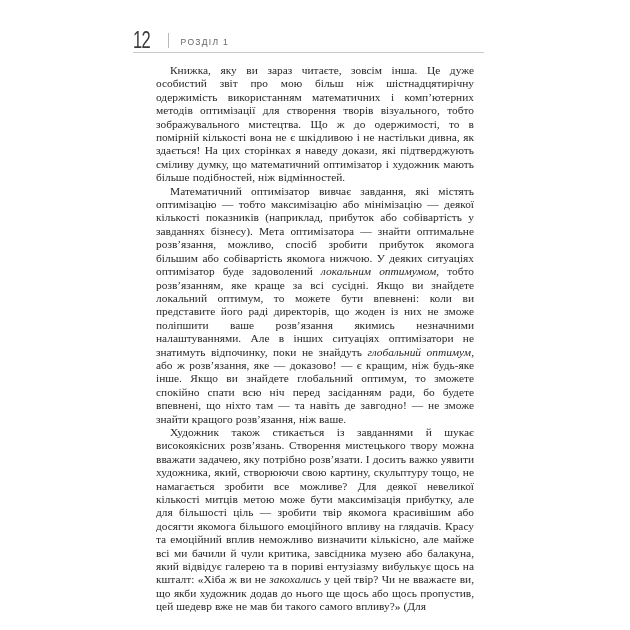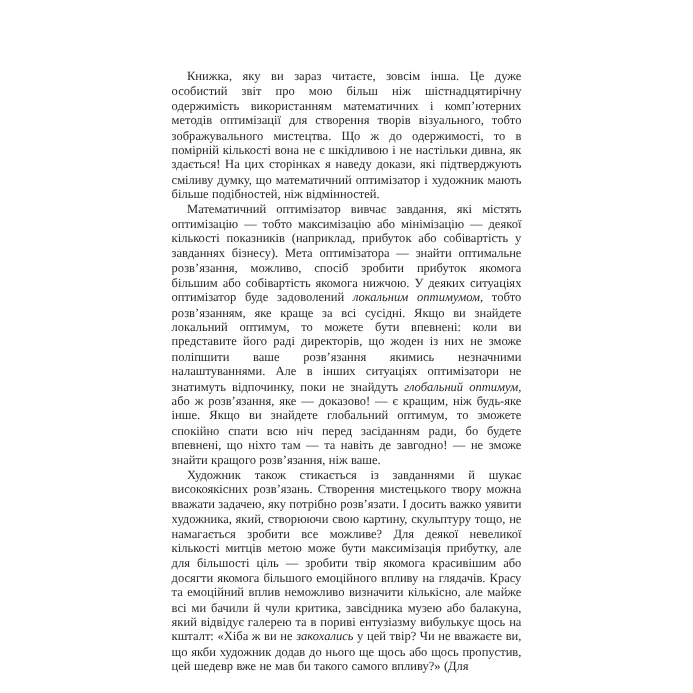--- a/index.html
+++ b/index.html
@@ -65,20 +65,25 @@
     color: #282828;
     word-spacing: 0.2px;
   }
   .it { font-style: italic; }
 </style>
 </head>
 <body>
 
 <div class="page">
 
+  <div class="running-head">
+    <span class="page-number">12</span>
+    <span class="head-divider"></span>
+    <span class="chapter-label">РОЗДІЛ 1</span>
+  </div>
 
   <div class="text-block">
 
     <p><span>Книжка, яку ви зараз читаєте, зовсім інша. Це дуже особистий звіт про мою більш ніж шістнадцятирічну одержимість використанням математичних і комп’ютерних методів оптимізації для створення творів візуального, тобто зображувального мистецтва. Що ж до одержимості, то в помірній кількості вона не є шкідливою і не настільки дивна, як здається! На цих сторінках я наведу докази, які підтверджують сміливу думку, що математичний оптимізатор і художник мають більше подібностей, ніж відмінностей.</span></p>
 
     <p><span>Математичний оптимізатор вивчає завдання, які містять оптимізацію — тобто максимізацію або мінімізацію — деякої кількості показників (наприклад, прибуток або собівартість у завданнях бізнесу). Мета оптимізатора — знайти оптимальне розв’язання, можливо, спосіб зробити прибуток якомога більшим або собівартість якомога нижчою. У деяких ситуаціях оптимізатор буде задоволений </span><span class="it">локальним оптимумом</span><span>, тобто розв’язанням, яке краще за всі сусідні. Якщо ви знайдете локальний оптимум, то можете бути впевнені: коли ви представите його раді директорів, що жоден із них не зможе поліпшити ваше розв’язання якимись незначними налаштуваннями. Але в інших ситуаціях оптимізатори не знатимуть відпочинку, поки не знайдуть </span><span class="it">глобальний оптимум</span><span>, або ж розв’язання, яке — доказово! — є кращим, ніж будь-яке інше. Якщо ви знайдете глобальний оптимум, то зможете спокійно спати всю ніч перед засіданням ради, бо будете впевнені, що ніхто там — та навіть де завгодно! — не зможе знайти кращого розв’язання, ніж ваше.</span></p>
 
     <p><span>Художник також стикається із завданнями й шукає високоякісних розв’язань. Створення мистецького твору можна вважати задачею, яку потрібно розв’язати. І досить важко уявити художника, який, створюючи свою картину, скульптуру тощо, не намагається зробити все можливе? Для деякої невеликої кількості митців метою може бути максимізація прибутку, але для більшості ціль — зробити твір якомога красивішим або досягти якомога більшого емоційного впливу на глядачів. Красу та емоційний вплив неможливо визначити кількісно, але майже всі ми бачили й чули критика, завсідника музею або балакуна, який відвідує галерею та в пориві ентузіазму вибулькує щось на кшталт: «Хіба ж ви не </span><span class="it">закохались</span><span> у цей твір? Чи не вважаєте ви, що якби художник додав до нього ще щось або щось пропустив, цей шедевр вже не мав би такого самого впливу?» (Для</span></p>
 
   </div>

